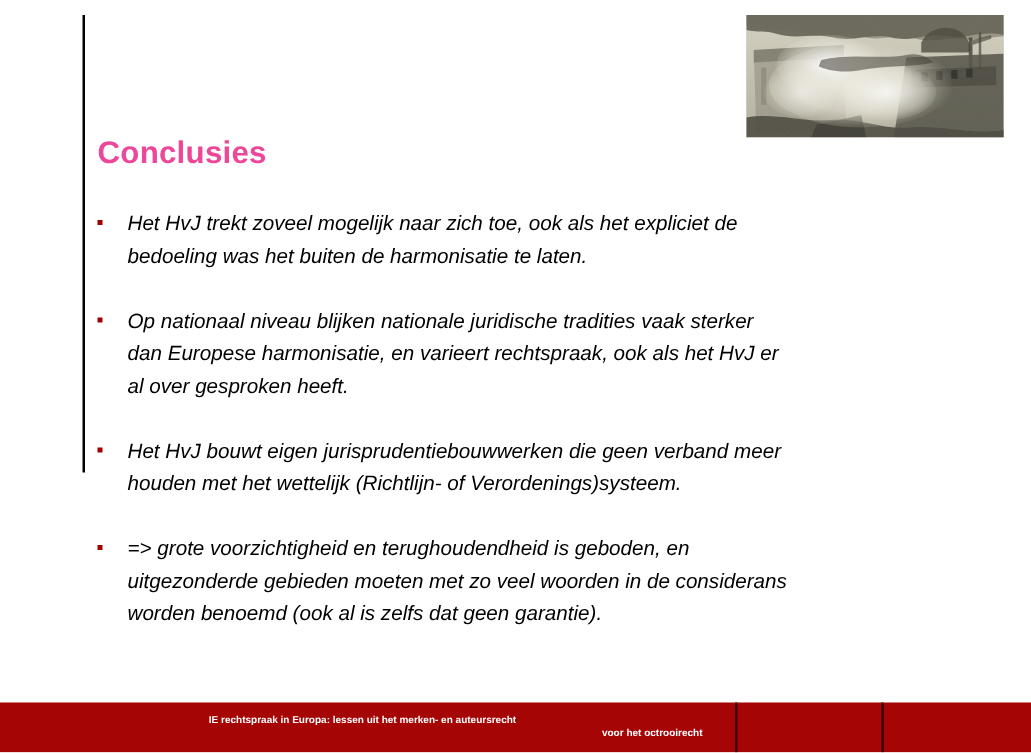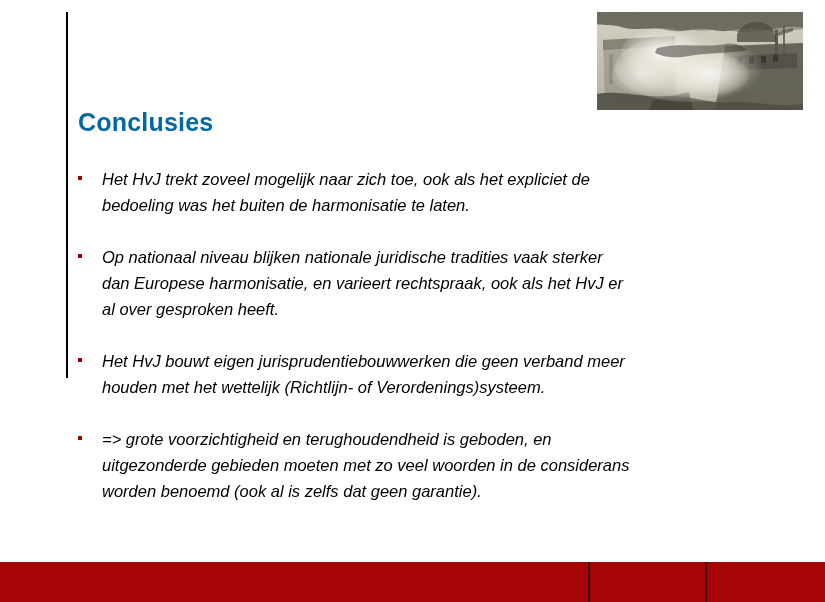--- a/index.html
+++ b/index.html
@@ -41,21 +41,21 @@
   }
   #photo svg { display: block; width: 100%; height: 100%; }
 
   
   #title {
     position: absolute;
     left: 78px;
     top: 108px;
     font-size: 25px;
     font-weight: bold;
-    color: #0369a1;
+    color: #ec4899;
     letter-spacing: 0.2px;
     white-space: nowrap;
   }
 
   
   #bullets {
     position: absolute;
     left: 72px;
     top: 166px;
     width: 680px;
@@ -219,17 +219,21 @@
     <div class="bullet-row gap-small">
       <span class="bullet-marker"></span>
       <span class="bullet-text">=&gt; grote voorzichtigheid en terughoudendheid is geboden, en
 uitgezonderde gebieden moeten met zo veel woorden in de considerans
 worden benoemd (ook al is zelfs dat geen garantie).</span>
     </div>
 
   </div>
 
   <div id="footer-band">
+    <div id="footer-text">
+      <span id="footer-line-1">IE rechtspraak in Europa: lessen uit het merken- en auteursrecht</span>
+      <span id="footer-line-2">voor het octrooirecht</span>
+    </div>
     <div id="footer-divider-1"></div>
     <div id="footer-divider-2"></div>
   </div>
 
 </div>
 
 </body></html>

